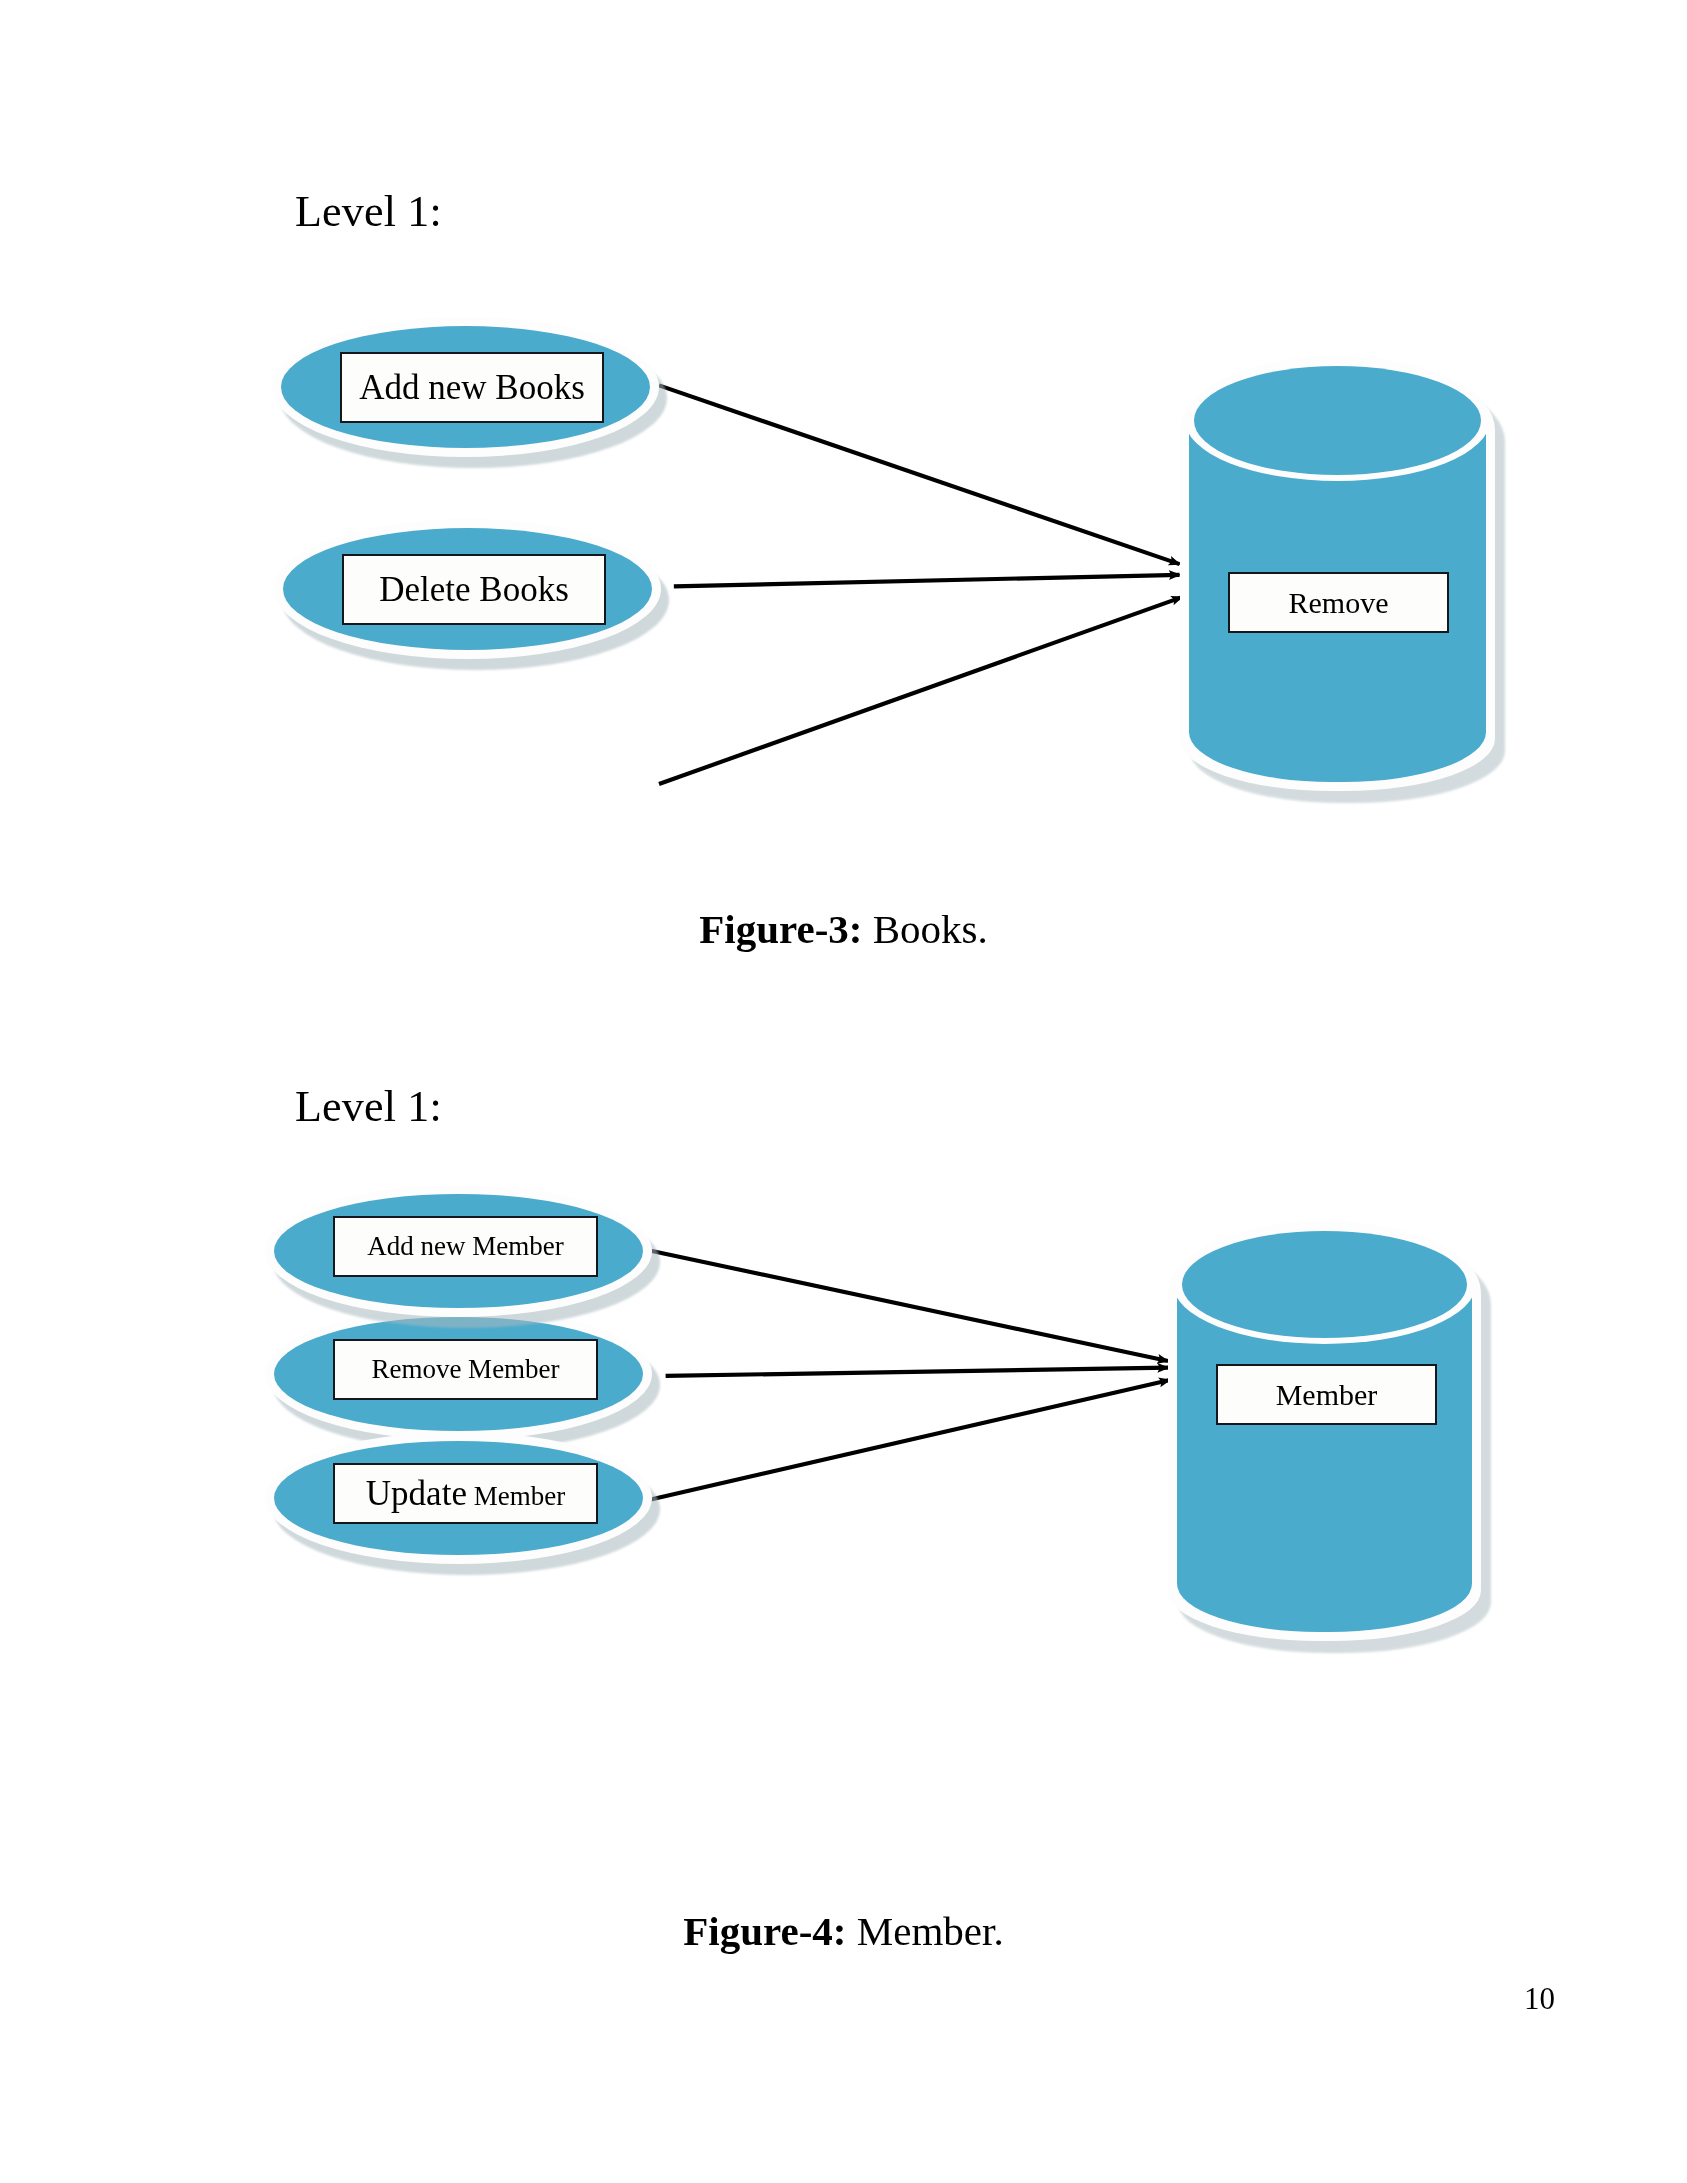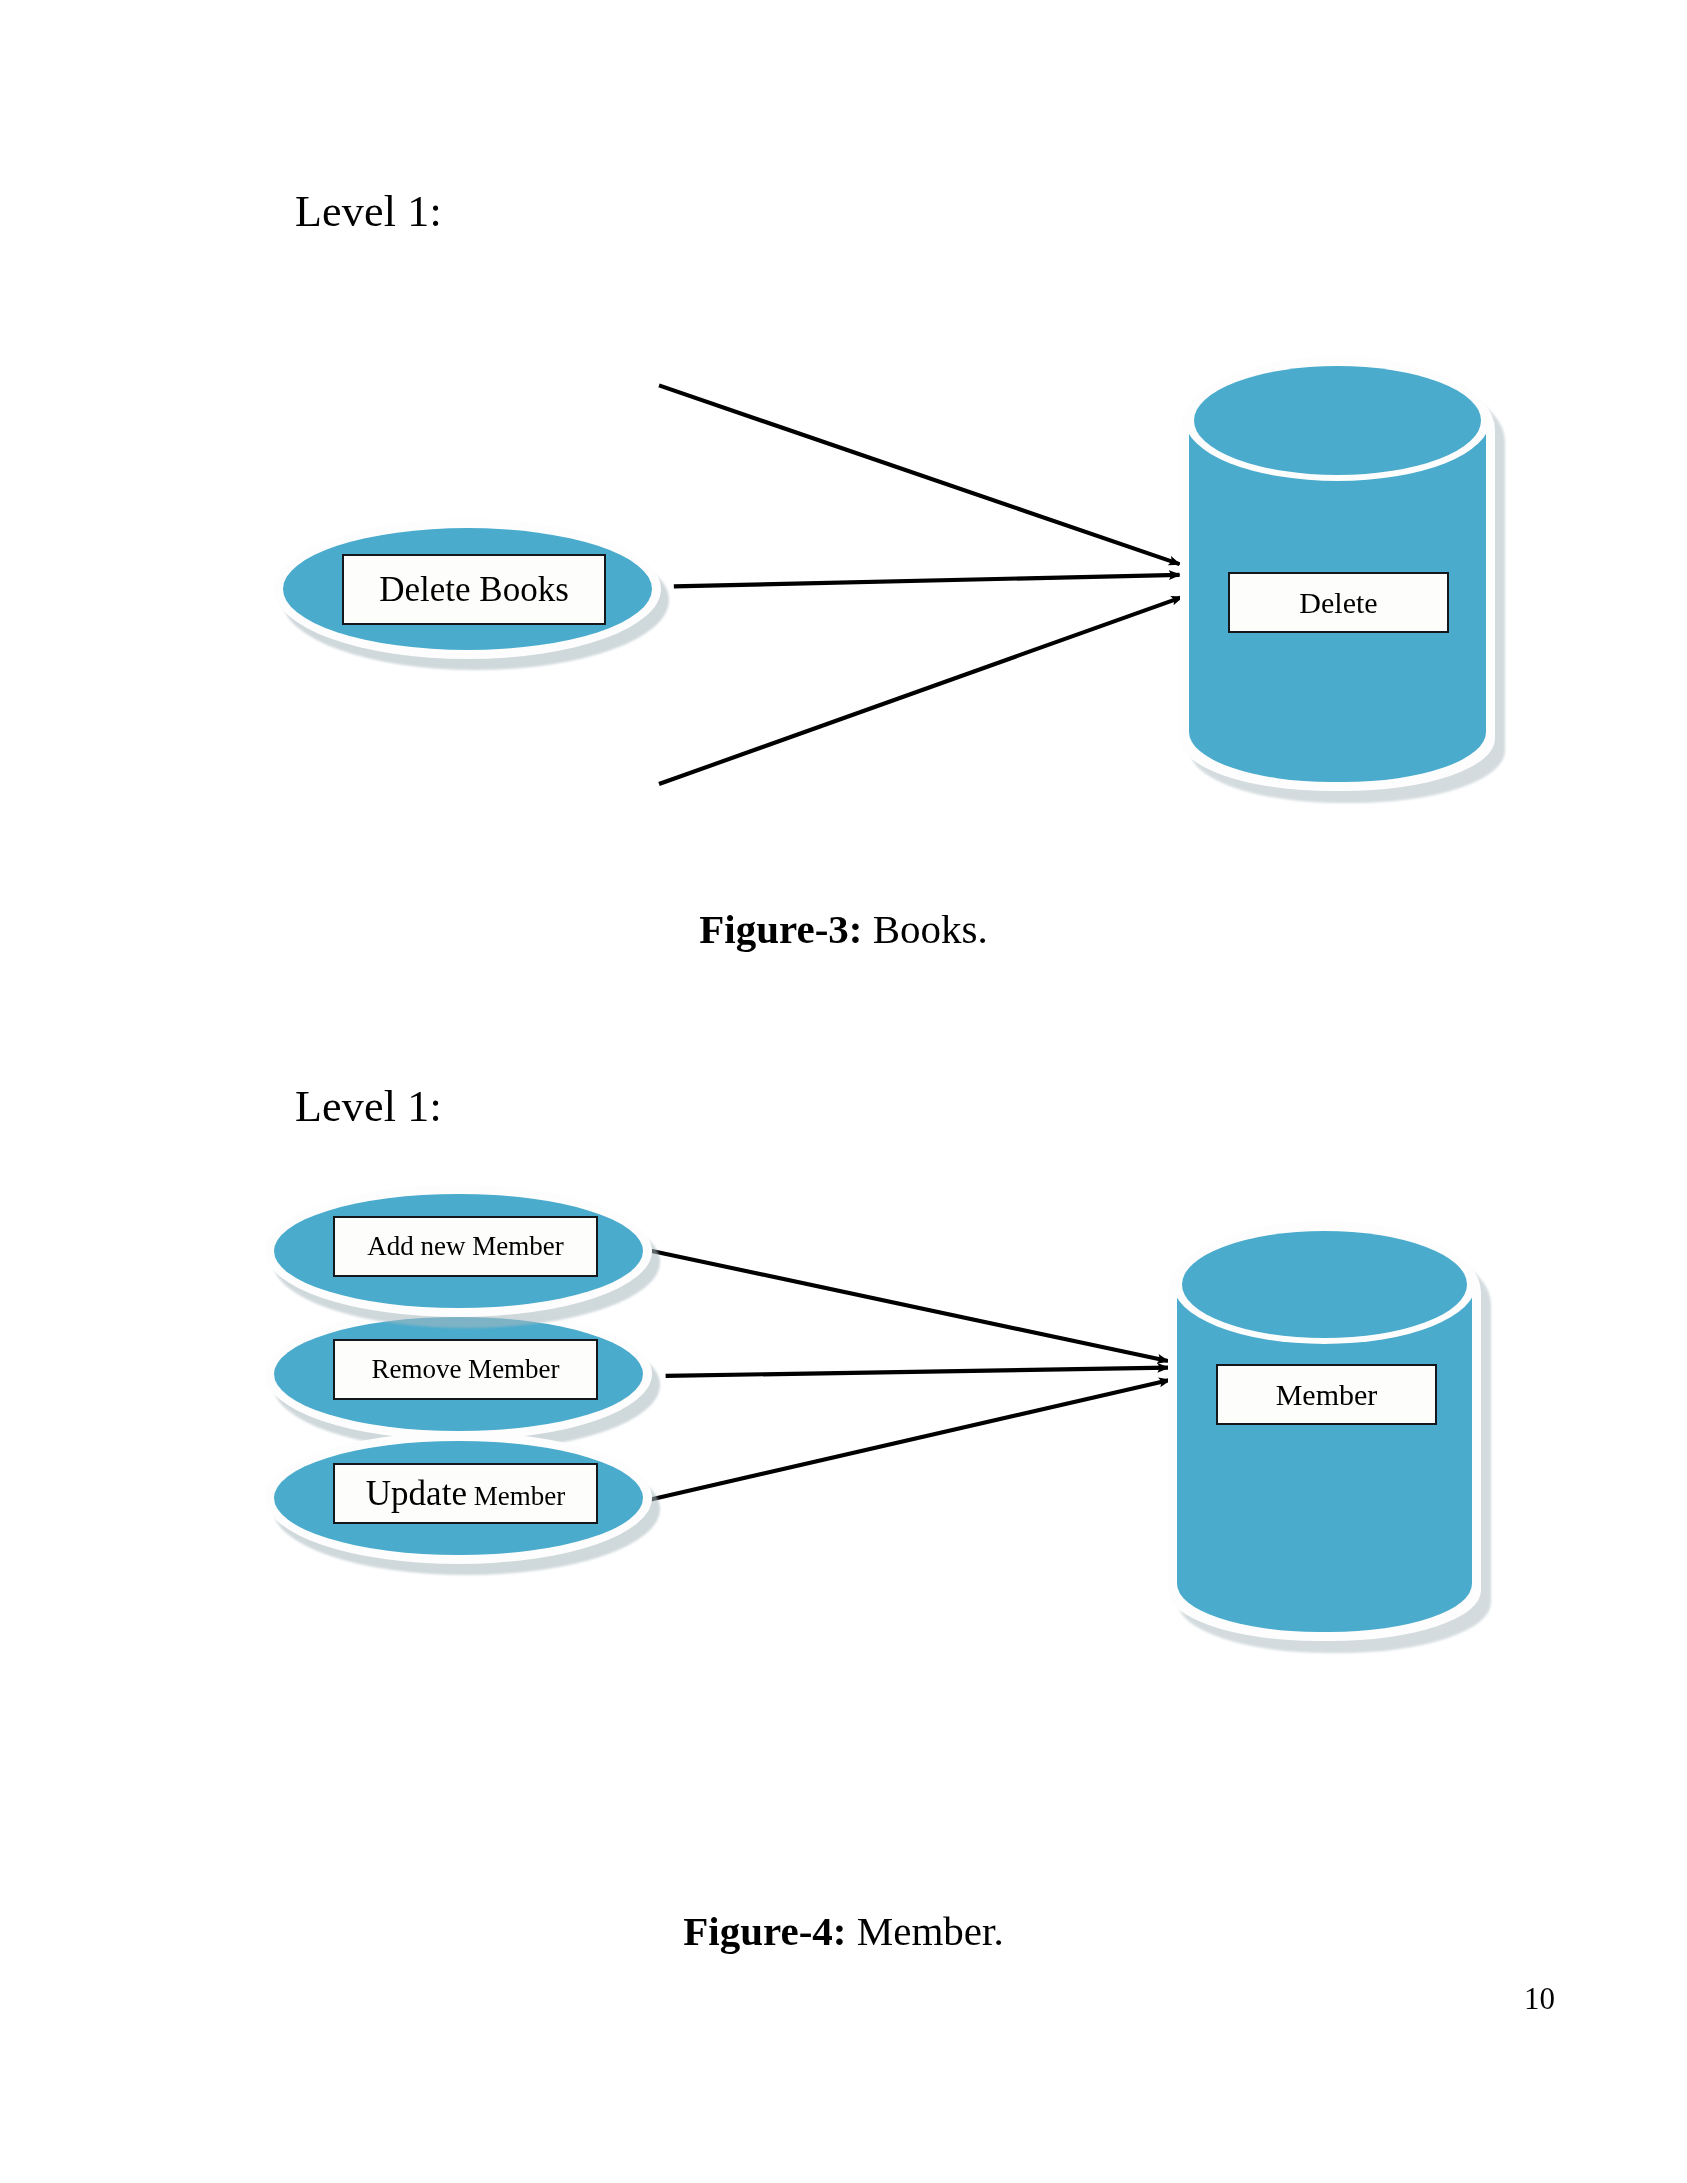--- a/index.html
+++ b/index.html
@@ -129,41 +129,51 @@
       <defs>
         <marker id="ah1" markerWidth="16" markerHeight="16" refX="13" refY="6" orient="auto" markerUnits="userSpaceOnUse">
           <path d="M0,0 L15,6 L0,12 L3,6 z" fill="#000000"></path>
         </marker>
       </defs>
       <line x1="800" y1="128" x2="1432" y2="345" stroke="#000000" stroke-width="5" marker-end="url(#ah1)"></line>
       <line x1="818" y1="372" x2="1432" y2="358" stroke="#000000" stroke-width="5" marker-end="url(#ah1)"></line>
       <line x1="800" y1="612" x2="1435" y2="385" stroke="#000000" stroke-width="5" marker-end="url(#ah1)"></line>
     </svg>
 
+    <div class="process-node" style="left:272px;top:37px;width:387px;height:140px;">
+      <div class="ellipse-shell">
+        <div class="ellipse-shadow"></div>
+        <div class="ellipse-ring"></div>
+        <div class="ellipse-fill"></div>
+      </div>
+      <div class="label-box" style="left:68px;top:35px;width:264px;height:71px;">
+        <span class="txt t-lg">Add new Books</span>
+      </div>
+    </div>
 
     <div class="process-node" style="left:274px;top:239px;width:387px;height:140px;">
       <div class="ellipse-shell">
         <div class="ellipse-shadow"></div>
         <div class="ellipse-ring"></div>
         <div class="ellipse-fill"></div>
       </div>
       <div class="label-box" style="left:68px;top:35px;width:264px;height:71px;">
         <span class="txt t-lg">Delete Books</span>
       </div>
     </div>
 
 
     <div class="cylinder" style="left:1180px;top:76px;width:315px;height:435px;">
       <div class="cyl-shadow"></div>
       <div class="cyl-ring"></div>
       <div class="cyl-body"></div>
       <div class="cyl-top-ring" style="top:3.3px;height:122px;"></div>
       <div class="cyl-top" style="top:10px;height:109px;"></div>
       <div class="label-box" style="left:48px;top:216px;width:221px;height:61px;">
-        <span class="txt t-md">Delete</span>
+        <span class="txt t-md">Remove</span>
       </div>
     </div>
   </div>
 
   <div class="caption" id="caption-3">
     <b>Figure-3:</b><span> Books.</span>
   </div>
 
   <div class="level-heading" id="level-1-b">Level 1:</div>
 

